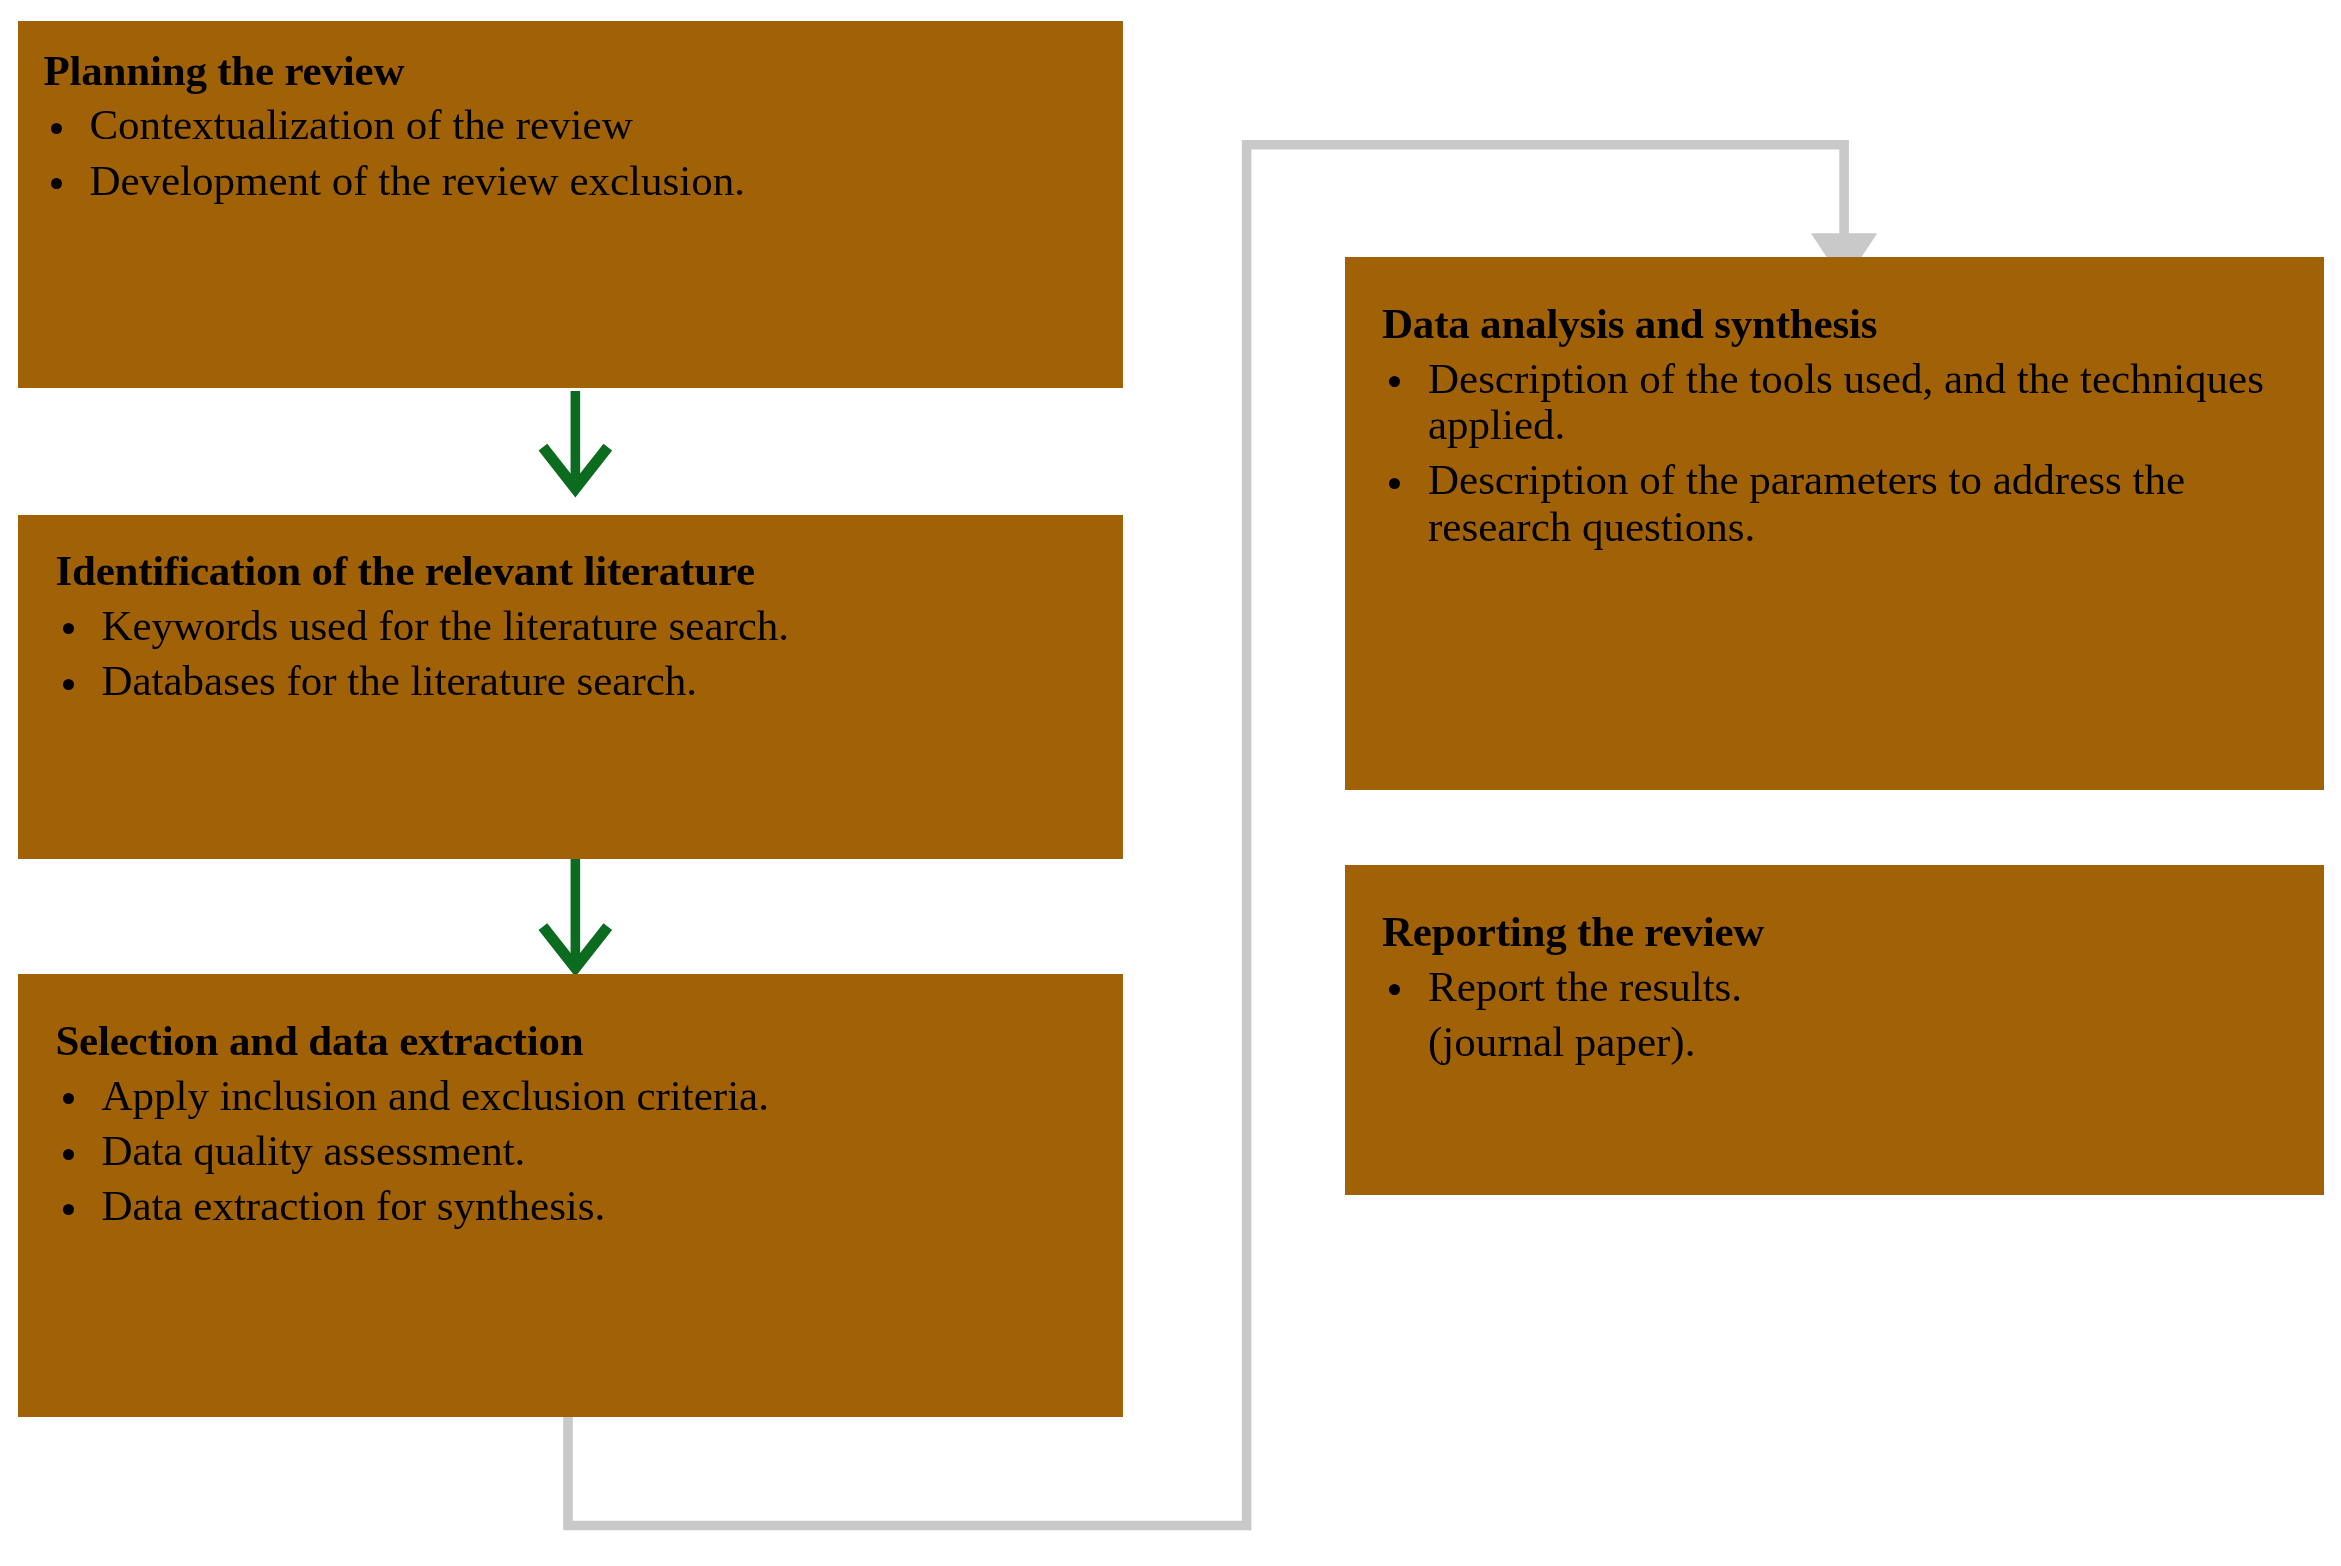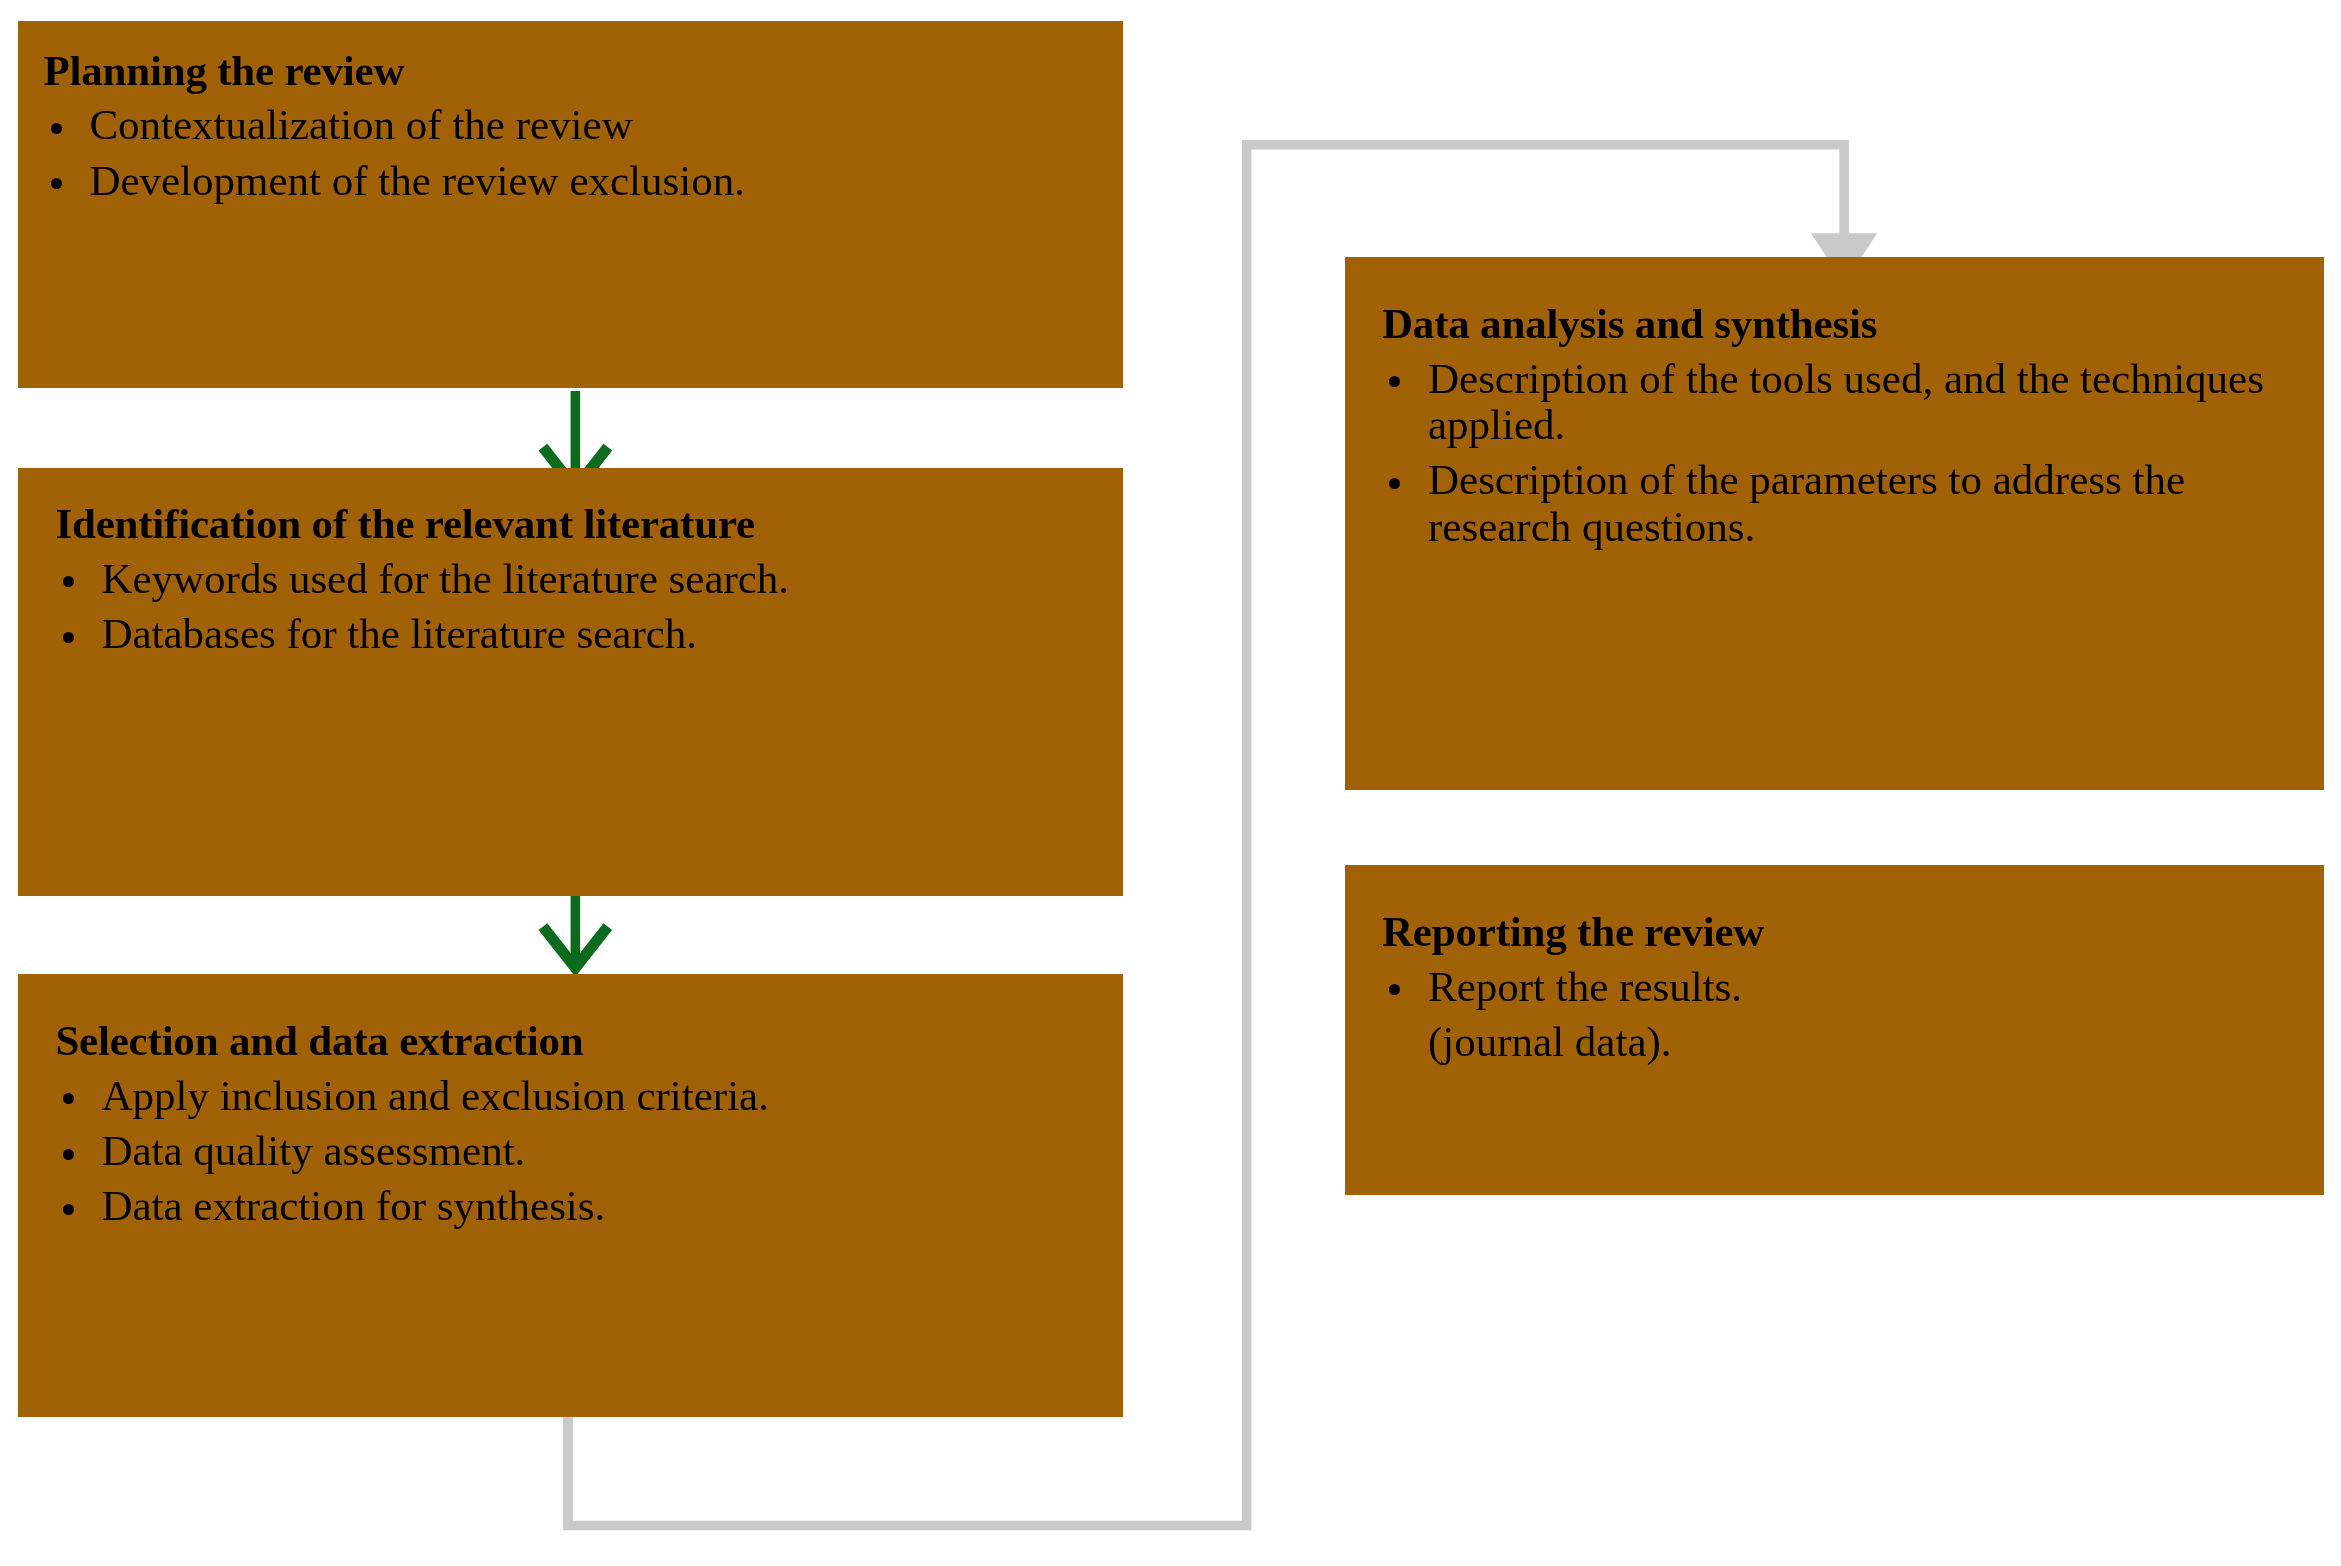--- a/index.html
+++ b/index.html
@@ -59,21 +59,21 @@
   #wires {
     position: absolute;
     left: 0; top: 0;
     width: 2342px;
     height: 1567px;
     pointer-events: none;
   }
 
   
   #box-planning      { left: 18.4px;   top: 20.7px;   width: 1105px; height: 367px; }
-  #box-identify      { left: 18.4px;   top: 468px;  width: 1105px; height: 428px; }
+  #box-identify      { left: 18.4px;   top: 515px;  width: 1105px; height: 344px; }
   #box-selection     { left: 18.4px;   top: 974px; width: 1105px; height: 443px; }
   #box-analysis      { left: 1345px; top: 257px;  width: 979px; height: 533px; }
   #box-reporting     { left: 1345px; top: 865px; width: 979px; height: 330px; }
 
   .pad-a { padding: 28px 25px 0 25px; }
   .pad-b { padding: 34px 25px 0 37px; }
   .pad-c { padding: 45px 25px 0 37px; }
 </style>
 </head>
 <body>
@@ -159,19 +159,19 @@
   </div>
 
   <div class="box pad-c" id="box-reporting">
     <div class="box-title">Reporting the review</div>
     <ul class="bullets">
       <li>
         <span class="dot"></span>
         <span>Report the results.</span>
       </li>
       <li class="nodot">
-        <span>(journal data).</span>
+        <span>(journal paper).</span>
       </li>
     </ul>
   </div>
 
 </div>
 
 
 </body></html>

